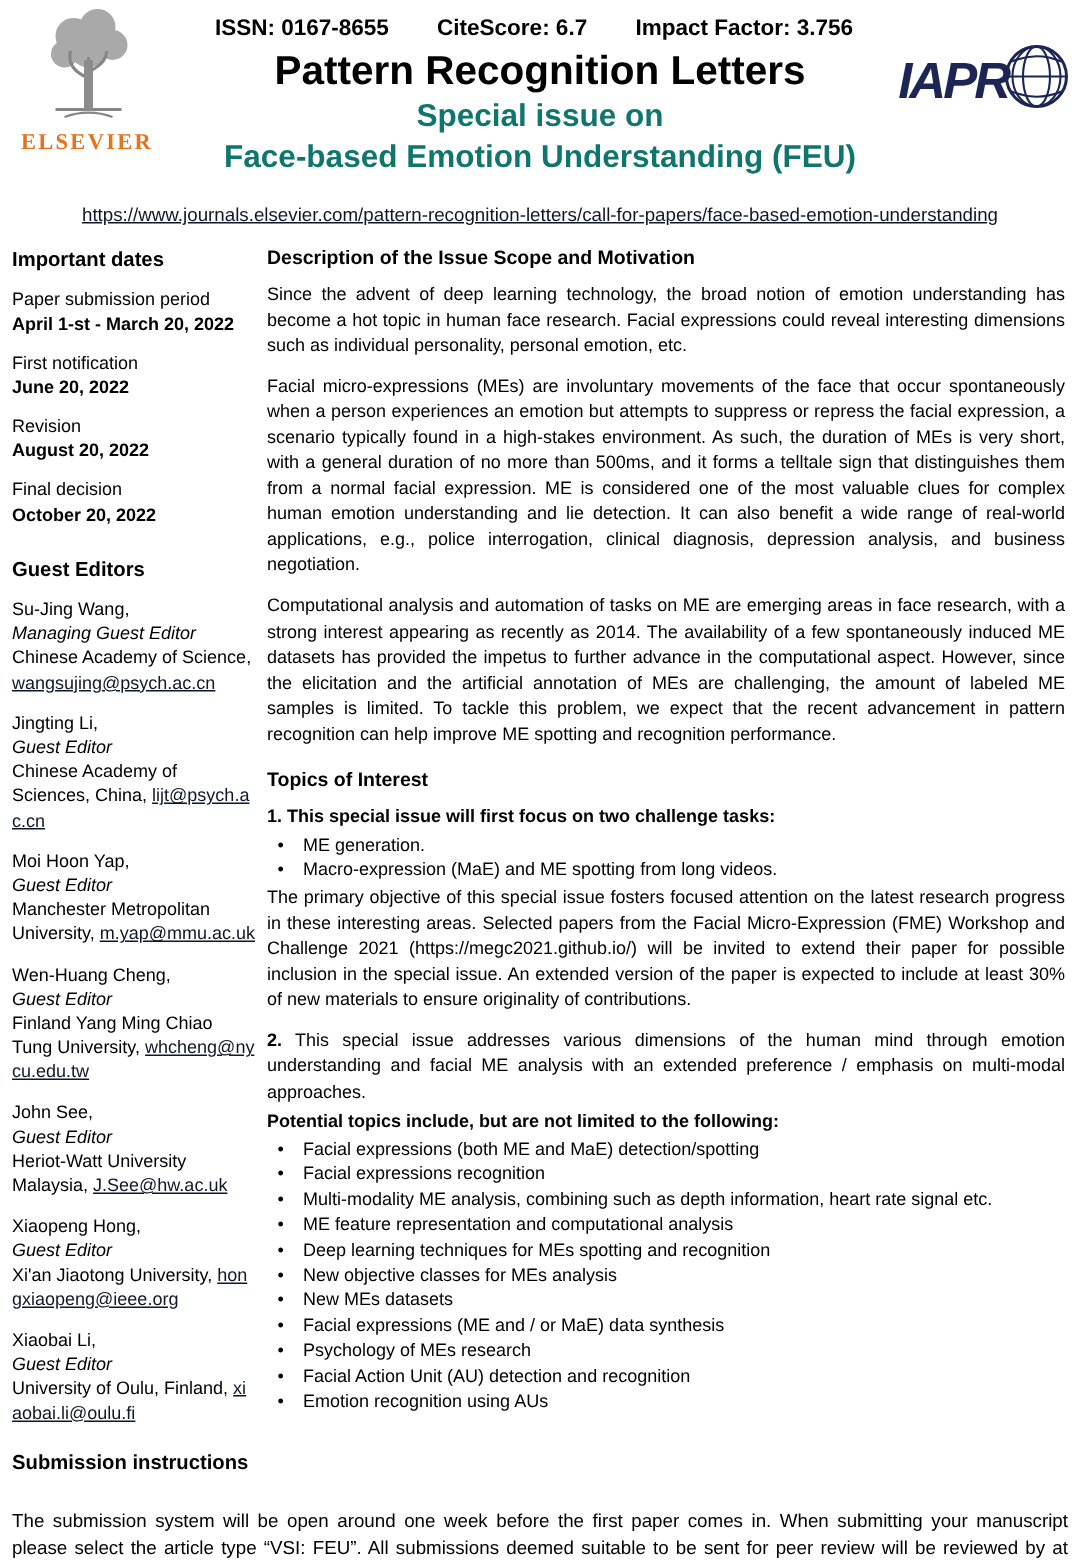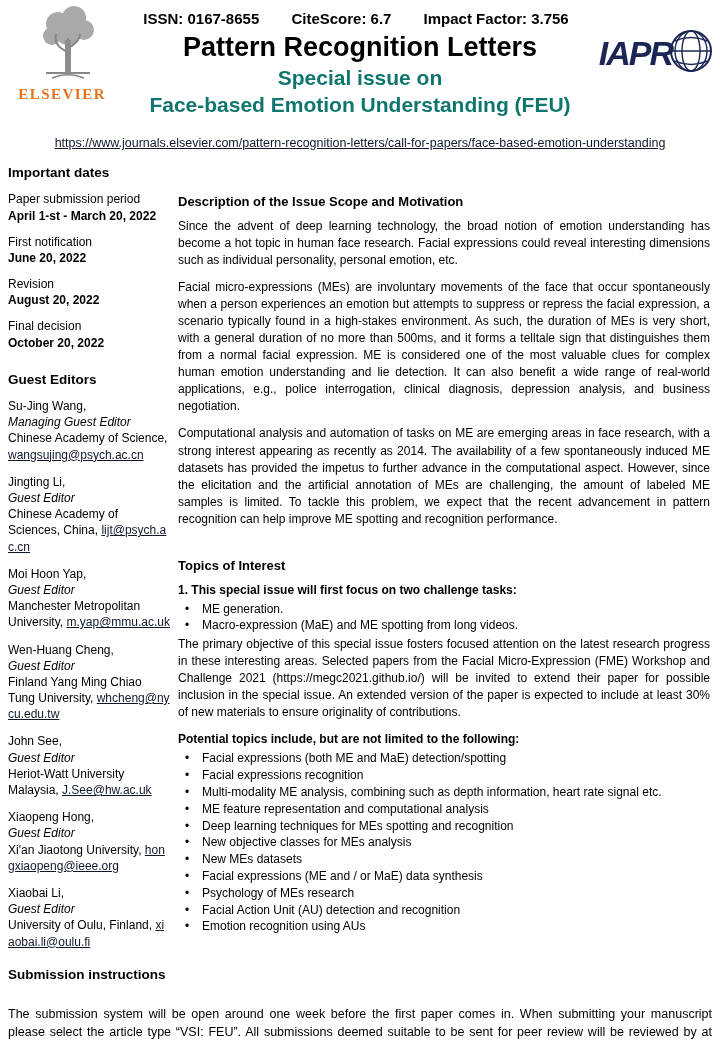--- a/index.html
+++ b/index.html
@@ -2,21 +2,21 @@
 <html><head>
 <meta charset="utf-8">
 <style>
   * { margin:0; padding:0; box-sizing:border-box; }
   html,body { background:#ffffff; }
   body { font-family:"Liberation Sans", sans-serif; color:#000; }
   .page { width:720px; height:1040px; background:#fff; overflow:hidden; position:relative; margin:0 auto; }
 
   
   .header { position:relative; padding-top:6px; min-height:128px; }
-  .elsevier-logo { position:absolute; left:10px; top:2px; width:96px; text-align:right; }
+  .elsevier-logo { position:absolute; left:10px; top:2px; width:96px; text-align:center; }
   .elsevier-word { font-family:"Liberation Serif", serif; color:#E9711C; font-size:15px; letter-spacing:1.5px; font-weight:bold; }
   .iapr-logo { position:absolute; right:6px; top:28px; display:flex; align-items:center; }
   .iapr-word { font-style:italic; font-weight:bold; font-size:34px; color:#1B2655; letter-spacing:-2px; line-height:1; }
   .iapr-globe { margin-left:-4px; }
 
   .metrics { text-align:center; font-weight:bold; font-size:15px; padding:4px 112px 0 104px; white-space:nowrap; }
   .metrics span { margin:0 14px; }
   .journal-title { text-align:center; font-size:27px; font-weight:bold; margin-top:5px; }
   .subtitle { text-align:center; font-size:21px; font-weight:bold; color:#0f766e; margin-top:3px; }
 
@@ -28,21 +28,21 @@
   .sidebar { width:162px; flex:none; font-size:12px; line-height:1.35; }
   .side-h { font-size:13.5px; font-weight:bold; margin-bottom:9px; }
   .date-item { margin-bottom:10px; }
   .date-value { font-weight:bold; }
   .editors-h { margin-top:20px; }
   .editor { margin-bottom:11px; }
   .ed-role { font-style:italic; }
   .ed-affil a { word-break:break-all; }
 
   .main { flex:1; margin-left:8px; padding-right:2px; font-size:12px; }
-  .main .sec-h { font-size:13px; font-weight:bold; margin-bottom:9px;margin-top:30px; }
+  .main .sec-h { font-size:13px; font-weight:bold; margin-bottom:9px; }
   .main p { line-height:1.42; text-align:justify; margin-bottom:10px; }
   .topics-h { margin-top:14px; }
   .bold-line { font-weight:bold; margin-bottom:2px !important; }
   .tight { margin-bottom:2px !important; }
   .bullets { list-style:none; margin:0 0 2px 0; }
   .bullets li { line-height:1.4; padding-left:24px; position:relative; text-align:left; }
   .bullets li::before { content:"\2022"; position:absolute; left:7px; top:0; }
 
   
   .footer { padding:2px 8px 0 8px; margin-top:4px; }
@@ -181,20 +181,21 @@
 
       <div class="sec-h topics-h">Topics of Interest</div>
 
       <p class="bold-line">1. This special issue will first focus on two challenge tasks:</p>
       <ul class="bullets">
         <li>ME generation.</li>
         <li>Macro-expression (MaE) and ME spotting from long videos.</li>
       </ul>
       <p>The primary objective of this special issue fosters focused attention on the latest research progress in these interesting areas. Selected papers from the Facial Micro-Expression (FME) Workshop and Challenge 2021 (https://megc2021.github.io/) will be invited to extend their paper for possible inclusion in the special issue. An extended version of the paper is expected to include at least 30% of new materials to ensure originality of contributions.</p>
 
+      <p class="tight"><b>2.</b><span> This special issue addresses various dimensions of the human mind through emotion understanding and facial ME analysis with an extended preference / emphasis on multi-modal approaches.</span></p>
 
       <p class="bold-line">Potential topics include, but are not limited to the following:</p>
       <ul class="bullets">
         <li>Facial expressions (both ME and MaE) detection/spotting</li>
         <li>Facial expressions recognition</li>
         <li>Multi-modality ME analysis, combining such as depth information, heart rate signal etc.</li>
         <li>ME feature representation and computational analysis</li>
         <li>Deep learning techniques for MEs spotting and recognition</li>
         <li>New objective classes for MEs analysis</li>
         <li>New MEs datasets</li>

